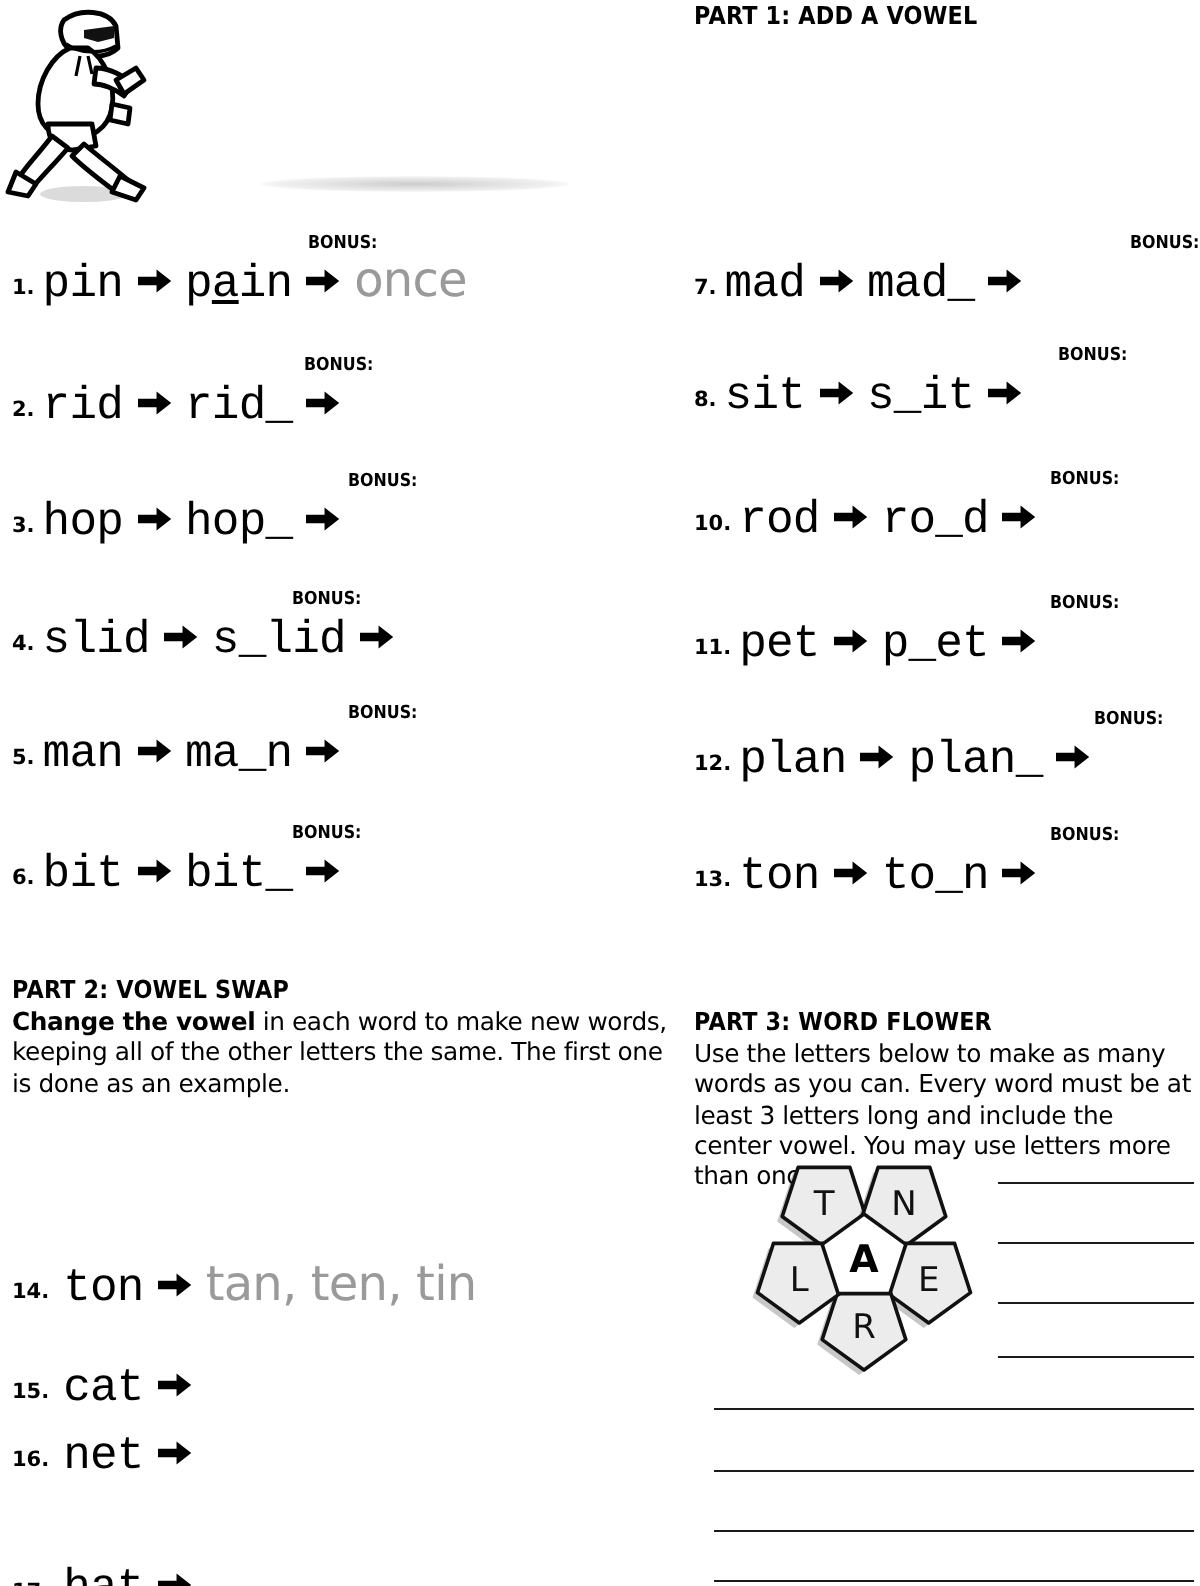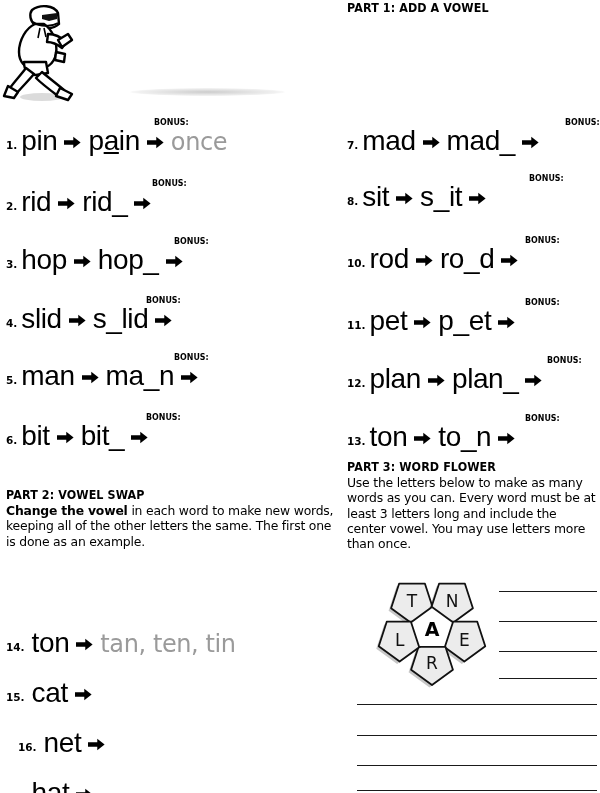--- a/index.html
+++ b/index.html
@@ -109,22 +109,22 @@
   }
   .ex-num {
     font-family: "DejaVu Sans", sans-serif;
     font-weight: bold;
     font-size: 10.5px;
     margin-right: 4px;
     position: relative;
     top: -1px;
   }
   .ex-word {
-    font-family: Liberation Sans, sans-serif;
-    font-size: 28px;
+    font-family: Liberation Mono, monospace;
+    font-size: 23px;
     line-height: 24px;
     letter-spacing: -0.4px;
   }
   .ex-word .blank-u {
     text-decoration: underline;
     text-underline-offset: 2px;
   }
   .ex-answer {
     font-family: "DejaVu Sans", sans-serif;
     font-size: 24px;
@@ -481,21 +481,21 @@
         <span class="ex-num">15.</span>
         <span class="ex-word" style="margin-left:3px;">cat</span>
         <span class="arrow">
           <svg viewBox="0 0 22 16" width="17" height="13">
             <path d="M0,5.2 L12,5.2 L12,0.6 L21.5,8 L12,15.4 L12,10.8 L0,10.8 Z" fill="#000"></path>
           </svg>
         </span>
         <span class="ex-answer" style="display:inline-block;width:150px;">&nbsp;</span>
       </div>
     </div>
-    <div class="ex-row" style="top: 140px; margin-left: 12px;">
+    <div class="ex-row" style="top: 124px;">
       <div class="ex-line">
         <span class="ex-num">16.</span>
         <span class="ex-word" style="margin-left:3px;">net</span>
         <span class="arrow">
           <svg viewBox="0 0 22 16" width="17" height="13">
             <path d="M0,5.2 L12,5.2 L12,0.6 L21.5,8 L12,15.4 L12,10.8 L0,10.8 Z" fill="#000"></path>
           </svg>
         </span>
         <span class="ex-answer" style="display:inline-block;width:150px;">&nbsp;</span>
       </div>
@@ -507,21 +507,21 @@
         <span class="arrow">
           <svg viewBox="0 0 22 16" width="17" height="13">
             <path d="M0,5.2 L12,5.2 L12,0.6 L21.5,8 L12,15.4 L12,10.8 L0,10.8 Z" fill="#000"></path>
           </svg>
         </span>
         <span class="ex-answer" style="display:inline-block;width:150px;">&nbsp;</span>
       </div>
     </div>
   </div>
 
-<div class="col-right" style="top:460px;">
+<div class="col-right" style="top:504px;">
   <div class="sec-head">PART 3: WORD FLOWER</div>
   <div class="sec-body">Use the letters below to make as many words as you can. Every word must be at least 3 letters long and include the center vowel. You may use letters more than once.</div>
 </div>
 
 <div class="col-right" style="top:566px; height:230px;">
   <div id="word-flower">
     <svg viewBox="0 0 122 118" width="122" height="118" aria-hidden="true">
       <defs>
 
         <g id="pent">

